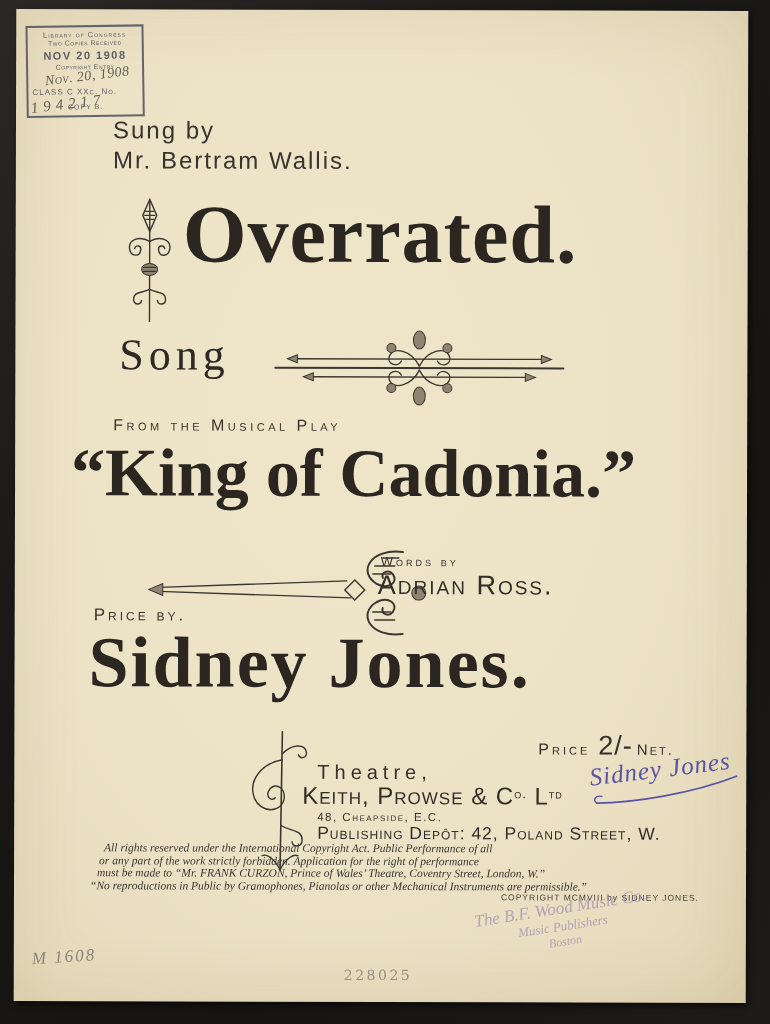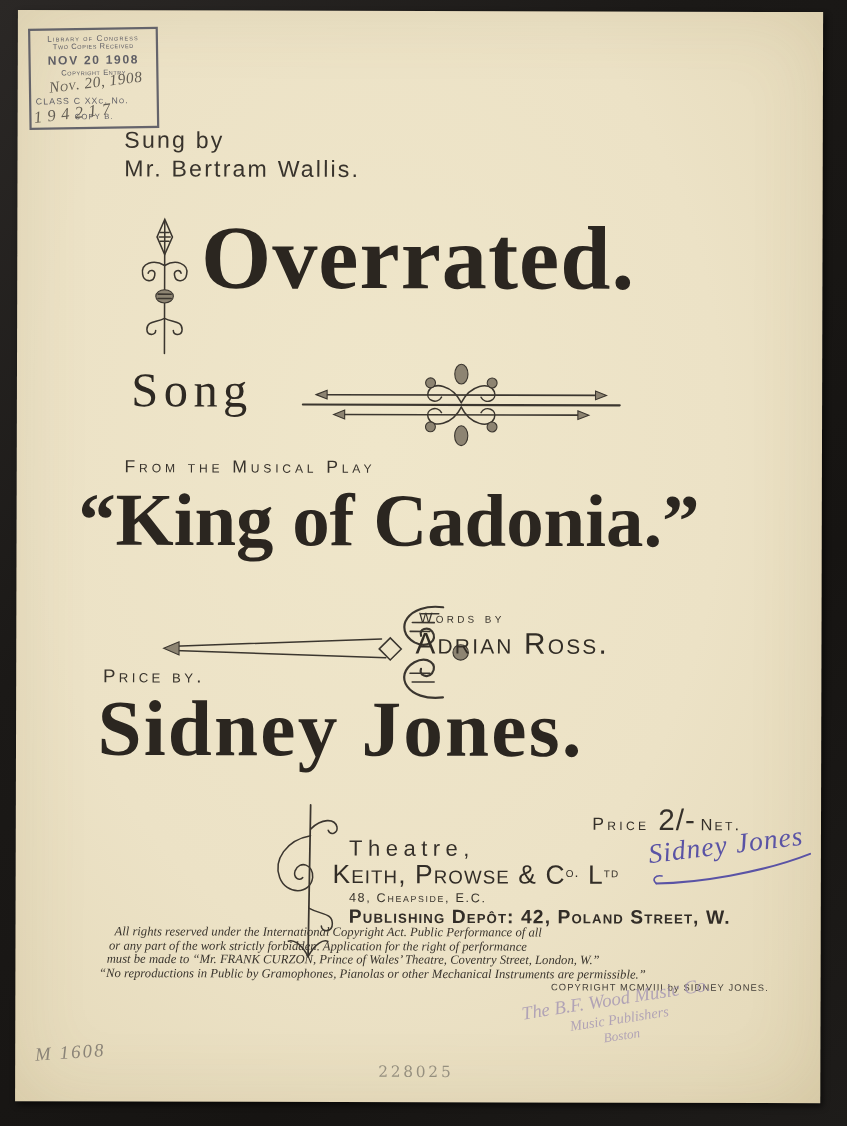--- a/index.html
+++ b/index.html
@@ -28,21 +28,21 @@
   }
   .loc-line1 { font-size:7.5px; letter-spacing:1px; }
   .loc-date { font-size:11px; font-weight:bold; letter-spacing:1.5px; margin-top:1px; }
   .loc-class-row { position:absolute; left:4px; top:60px; width:108px; text-align:left; font-size:8px; letter-spacing:1px; }
   .loc-copy { position:absolute; left:0; top:76px; width:100%; font-size:7px; letter-spacing:1px; }
   .hw { font-family:"Liberation Serif", serif; font-style:italic; color:#57524a; }
   .loc-hw-date { position:absolute; left:-6px; top:40px; width:130px; font-size:14px; transform:rotate(-6deg); white-space:nowrap; }
   .loc-hw-num { position:absolute; left:2px; top:67px; font-size:15px; letter-spacing:5px; transform:rotate(-6deg); white-space:nowrap; }
 
   
-  .sung-by { left:97px; top:106px; font-size:21px; letter-spacing:2px; color:#38332c; line-height:1.25; }
+  .sung-by { left:97px; top:106px; font-size:24px; letter-spacing:2px; color:#38332c; line-height:1.25; }
 
   
   .title-main {
     left:167px; top:178px; font-family:"Liberation Serif", serif; font-weight:bold;
     font-size:82px; letter-spacing:1px; color:#2b2620; white-space:nowrap;
   }
   .title-genre {
     left:104px; top:320px; font-family:"Liberation Serif", serif;
     font-size:44px; letter-spacing:5px; color:#2e2923;
   }
@@ -71,21 +71,21 @@
 
   
   .signature-wrap { left:576px; top:744px; transform:rotate(-7deg); color:#5a53a5; }
   .signature-text { font-family:"Liberation Serif", serif; font-style:italic; font-size:25px; letter-spacing:1px; white-space:nowrap; }
 
   
   .pub-city { left:303px; top:751px; font-size:20px; letter-spacing:5px; color:#35302a; }
   .pub-name { left:288px; top:772px; font-size:24px; letter-spacing:1px; color:#322d27; white-space:nowrap;text-align:center; }
   .pub-name sup { font-size:13px; vertical-align:6px; }
   .pub-addr1 { left:303px; top:801px; font-size:11.5px; letter-spacing:1.5px; color:#38332c; }
-  .pub-addr2 { left:303px; top:813px; font-size:17.5px; letter-spacing:1px; color:#322d27; white-space:nowrap;font-weight:bold; }
+  .pub-addr2 { left:303px; top:813px; font-size:17.5px; letter-spacing:1px; color:#322d27; white-space:nowrap; }
 
   
   .legal { left:76px; top:832px; font-family:"Liberation Serif", serif; font-style:italic;
     font-size:11.5px; line-height:12.5px; color:#3a352e; white-space:nowrap; }
   .legal .l1 { margin-left:14px; }
   .legal .l2 { margin-left:9px; }
   .legal .l3 { margin-left:7px; }
   .legal .l4 { margin-left:0px; }
   .legal-copy { left:395px; top:882px; width:290px; text-align:right; font-size:8.5px;
     letter-spacing:1px; color:#45403a; }

